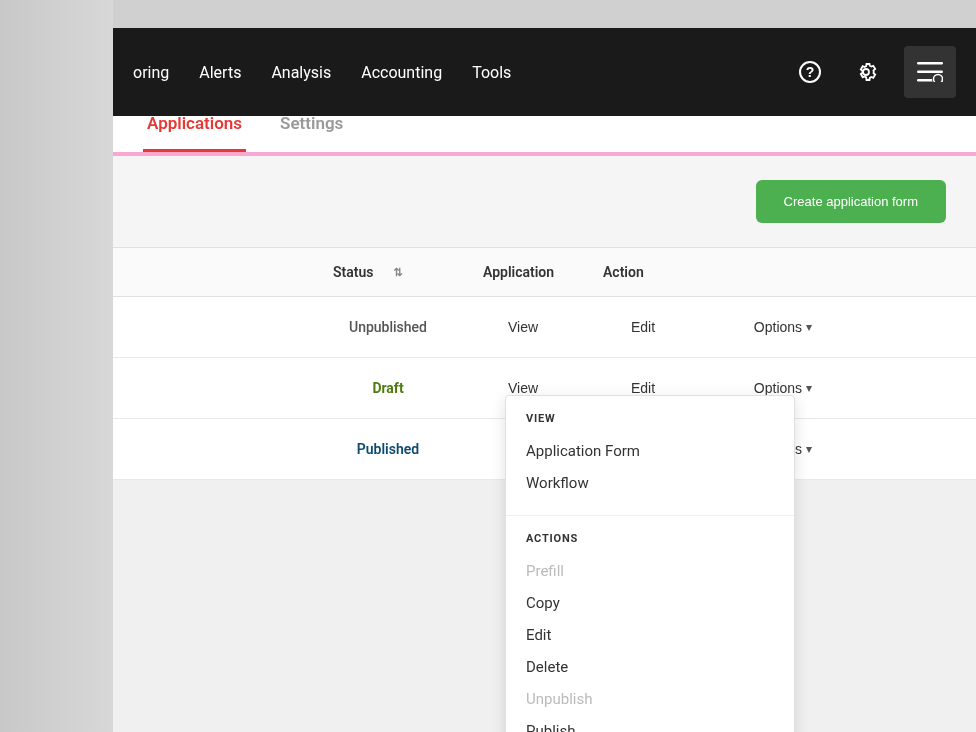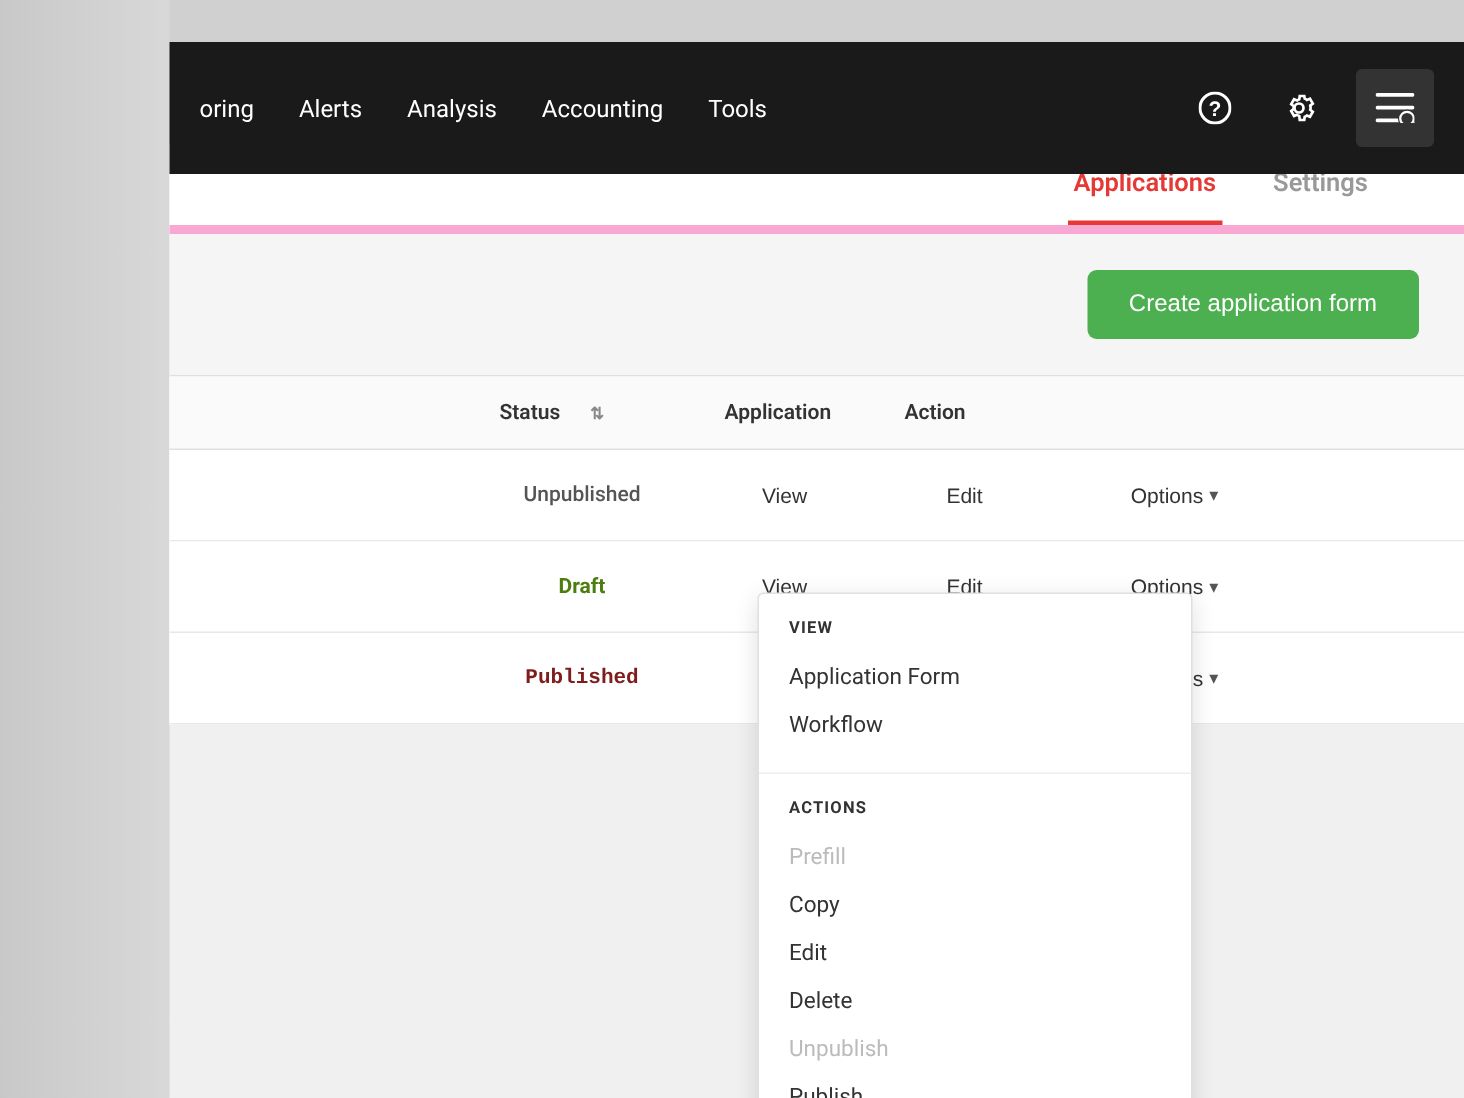--- a/index.html
+++ b/index.html
@@ -81,23 +81,22 @@
       background: #ffffff;
       margin: 0;
       width: 100%;
     }
 
     
     .tabs {
       display: flex;
       align-items: center;
       padding: 0 30px;
-      border-bottom: 6px solid #f9a8d4;
+      border-bottom: 4px solid #f9a8d4;
       height: 60px;
-      justify-content: flex-end;
     }
     .tab {
       font-size: 17px;
       font-weight: 600;
       padding: 0 4px;
       margin-right: 30px;
       height: 100%;
       display: flex;
       align-items: center;
       cursor: pointer;
@@ -115,21 +114,21 @@
       justify-content: flex-end;
       padding: 24px 30px;
       background: #f5f5f5;
     }
     .create-btn {
       background: #4caf50;
       color: white;
       border: none;
       border-radius: 6px;
       padding: 14px 28px;
-      font-size: 16px;
+      font-size: 13px;
       font-weight: 500;
       cursor: pointer;
       white-space: nowrap;
     }
 
     
     .table-container {
       background: #ffffff;
       margin: 0 0;
       border-top: 1px solid #e0e0e0;
@@ -165,21 +164,21 @@
       color: #333;
       display: flex;
       align-items: center;
       justify-content: center;
     }
     .td-name {
       justify-content: flex-start;
     }
     .status-unpublished { color: #555; font-weight: 500; }
     .status-draft { color: #4d7c0f; font-weight: 700; }
-    .status-published { color: #7f1d1d; font-weight: 600; font-family: Liberation Mono, monospace; }
+    .status-published { color: #0c4a6e; font-weight: 600; }
 
     .action-btn {
       background: none;
       border: none;
       font-size: 14px;
       font-weight: 500;
       color: #333;
       cursor: pointer;
       padding: 4px 8px;
     }

